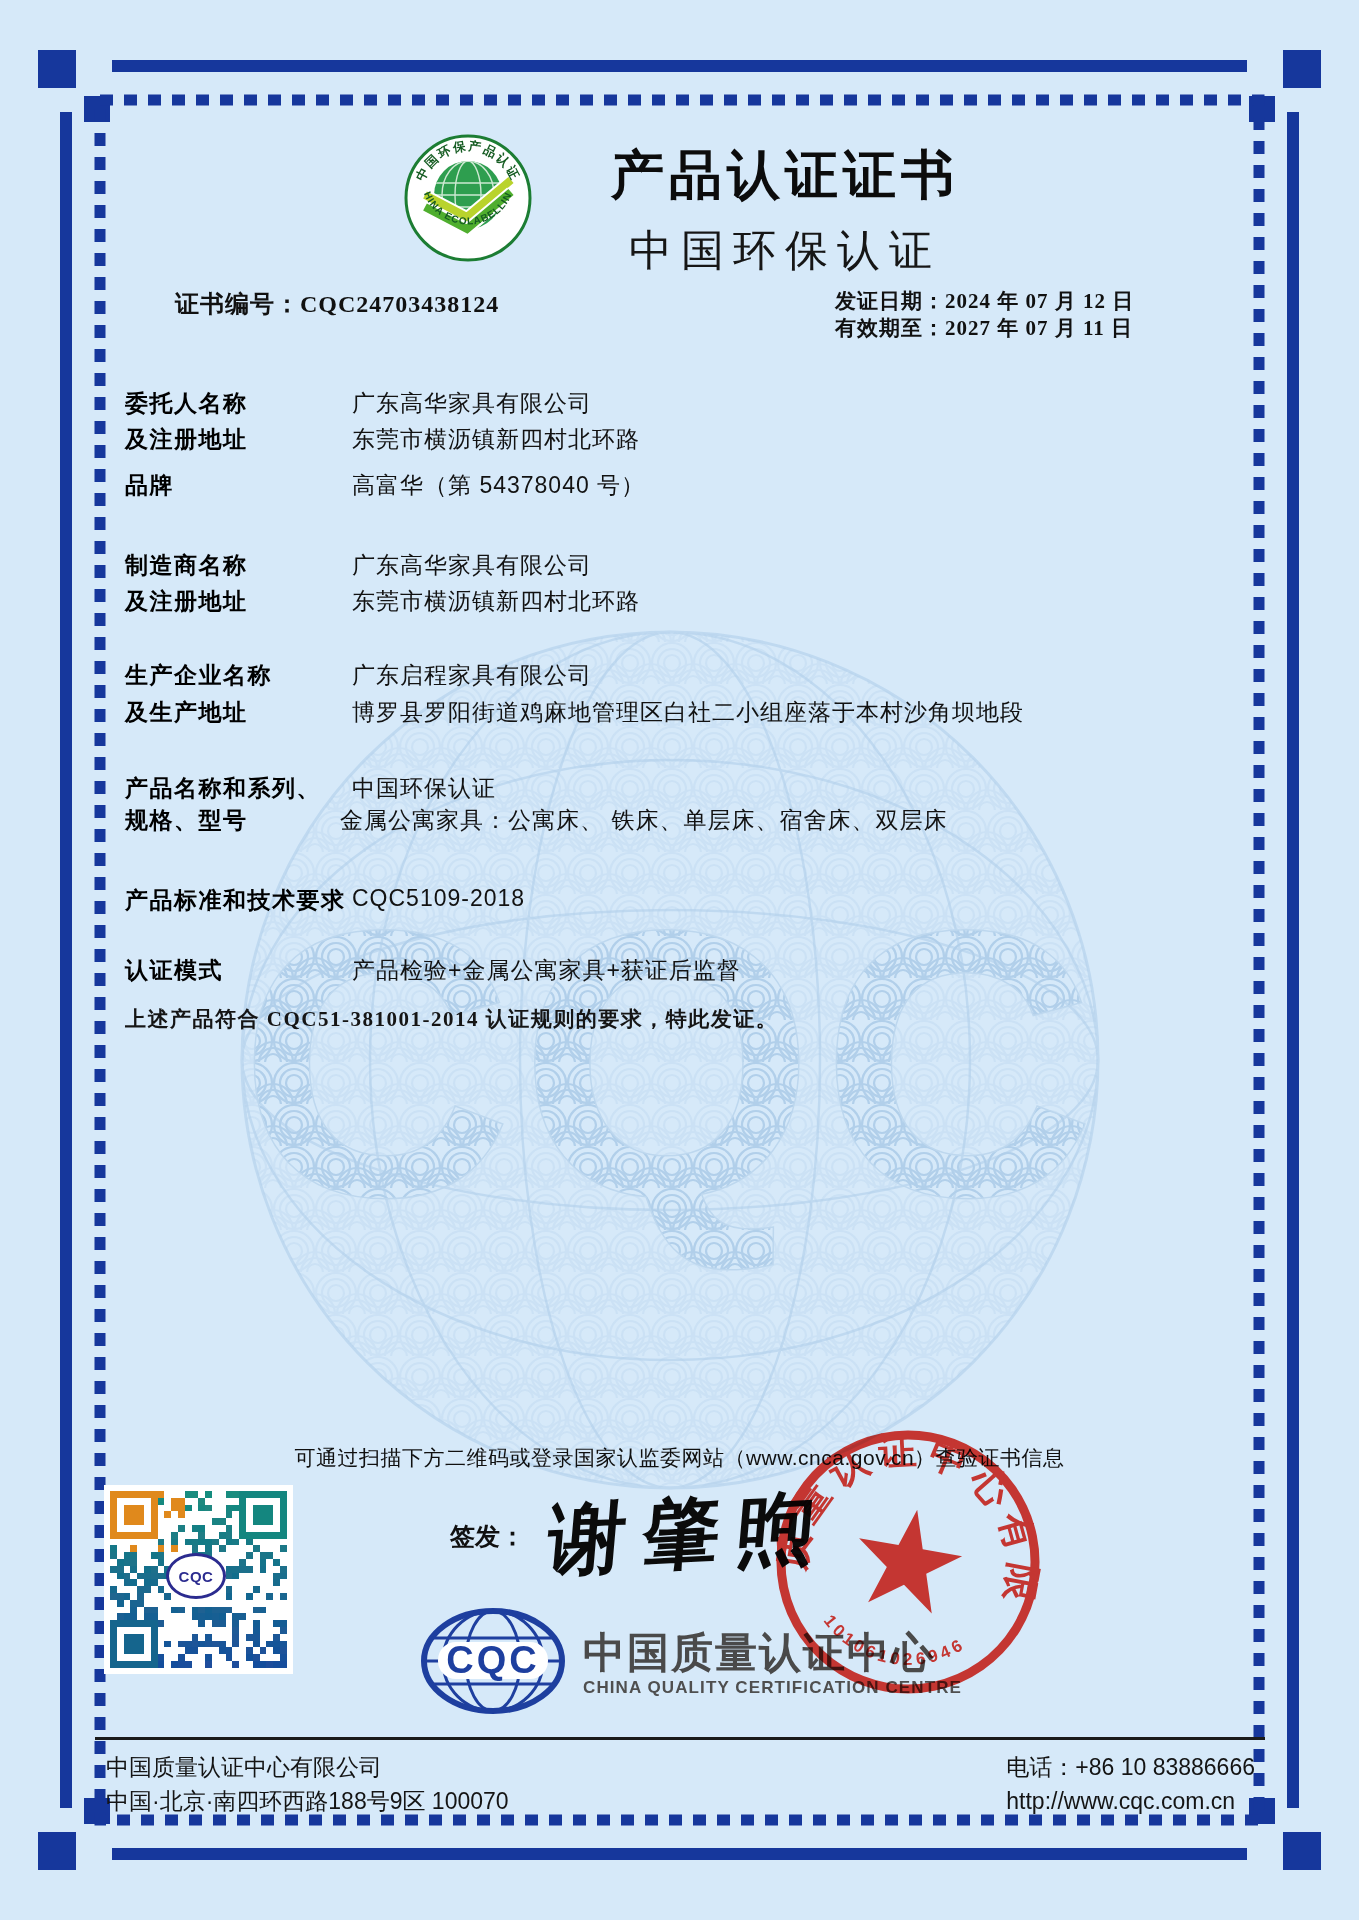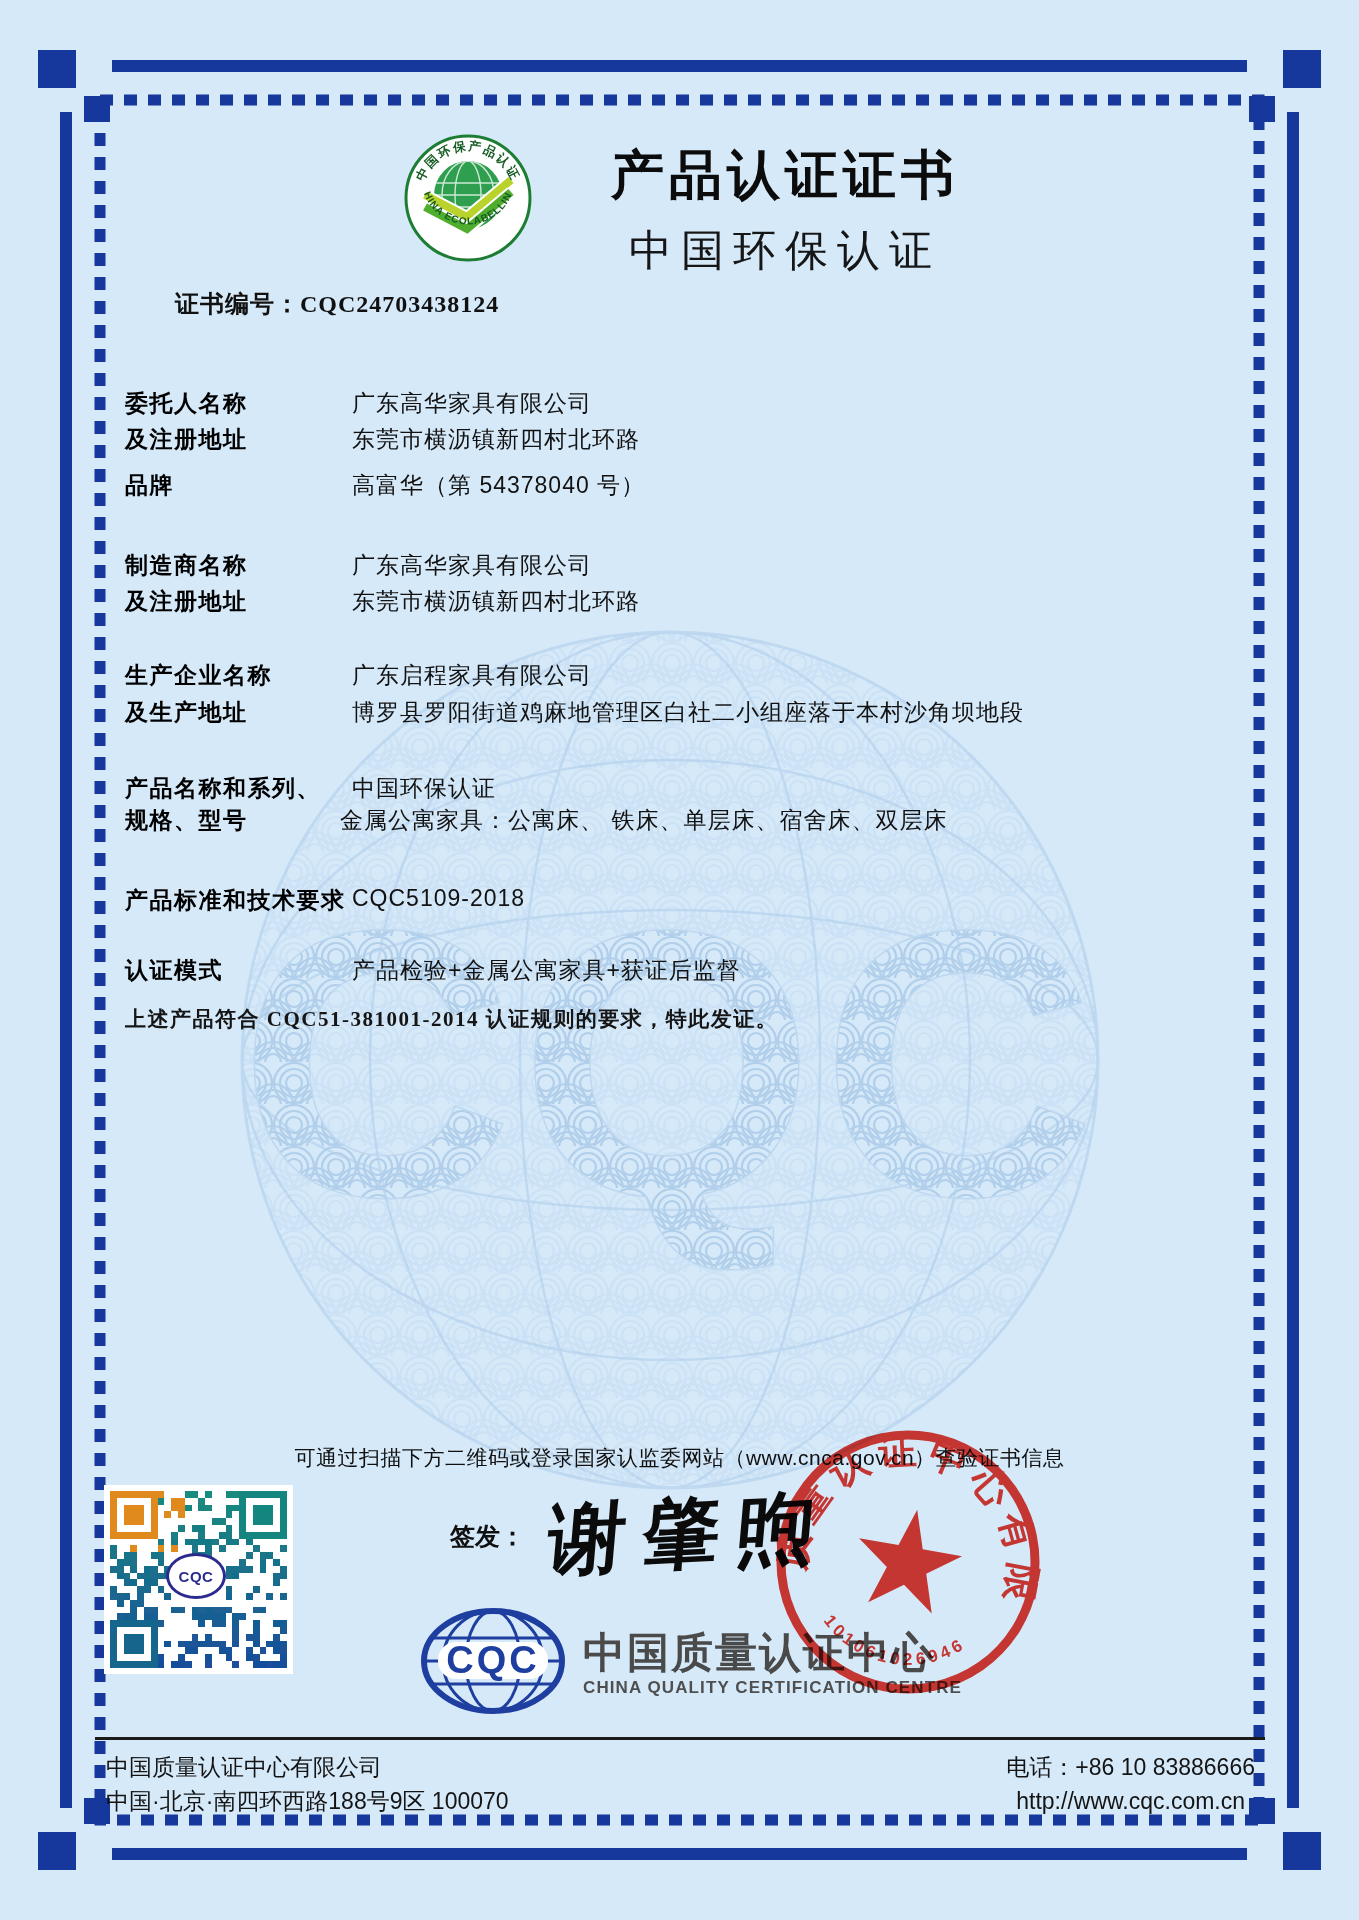--- a/index.html
+++ b/index.html
@@ -131,20 +131,28 @@
   </svg>
 
   <div class="abs" style="left:490px;top:140px;width:590px;text-align:center">
     <div class="title">产品认证证书</div>
     <div class="subtitle">中国环保认证</div>
   </div>
 
   <div class="abs meta-line serif" style="left:175px;top:288px">
     <span>证书编号：</span><span>CQC24703438124</span>
   </div>
+  <div class="abs serif" style="left:835px;top:288px">
+    <div class="date-line">
+      <span>发证日期：</span><span>2024 年 07 月 12 日</span>
+    </div>
+    <div class="date-line">
+      <span>有效期至：</span><span>2027 年 07 月 11 日</span>
+    </div>
+  </div>
 
   <div class="row" style="top:388px">
     <span class="field-label" style="left:125px">委托人名称</span>
     <span class="field-value" style="left:352px">广东高华家具有限公司</span>
   </div>
   <div class="row" style="top:424px">
     <span class="field-label" style="left:125px">及注册地址</span>
     <span class="field-value" style="left:352px">东莞市横沥镇新四村北环路</span>
   </div>
   <div class="row" style="top:470px">
@@ -897,18 +905,18 @@
         <textPath href="#sealSerial" startOffset="50%" text-anchor="middle">11010610269466</textPath>
       </text>
     </g>
   </svg>
 
   <div class="divider" style="left:95px;top:1737px;width:1170px;height:3px"></div>
   <div class="footer-block" style="left:106px;top:1750px">
     <div>中国质量认证中心有限公司</div>
     <div>中国·北京·南四环西路188号9区 100070</div>
   </div>
-  <div class="footer-block" style="right:104px;top:1750px;text-align:center">
+  <div class="footer-block" style="right:104px;top:1750px;text-align:left">
     <div>电话：+86 10 83886666</div>
     <div>http://www.cqc.com.cn</div>
   </div>
 
 </div>
 
 </body></html>

